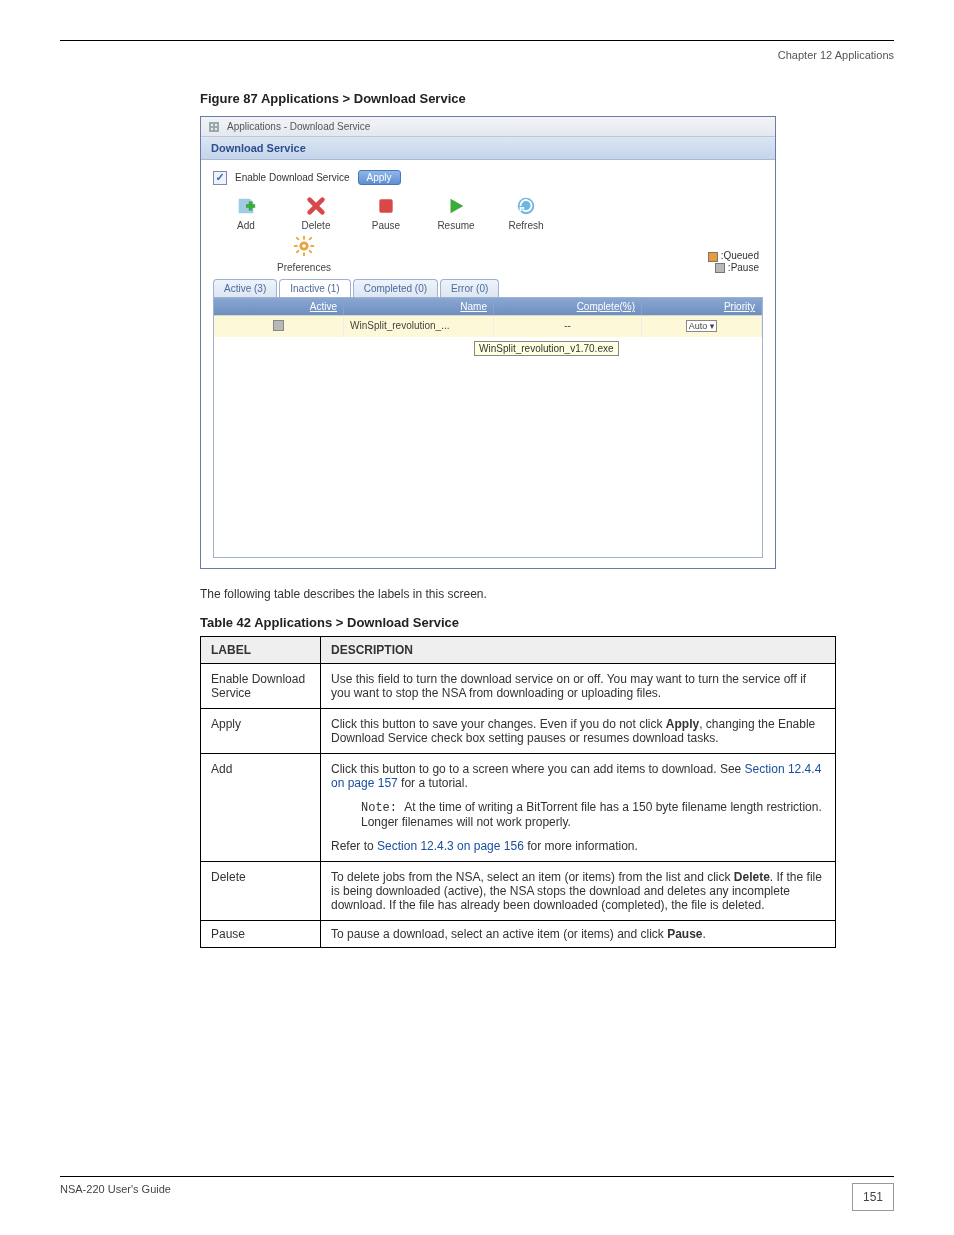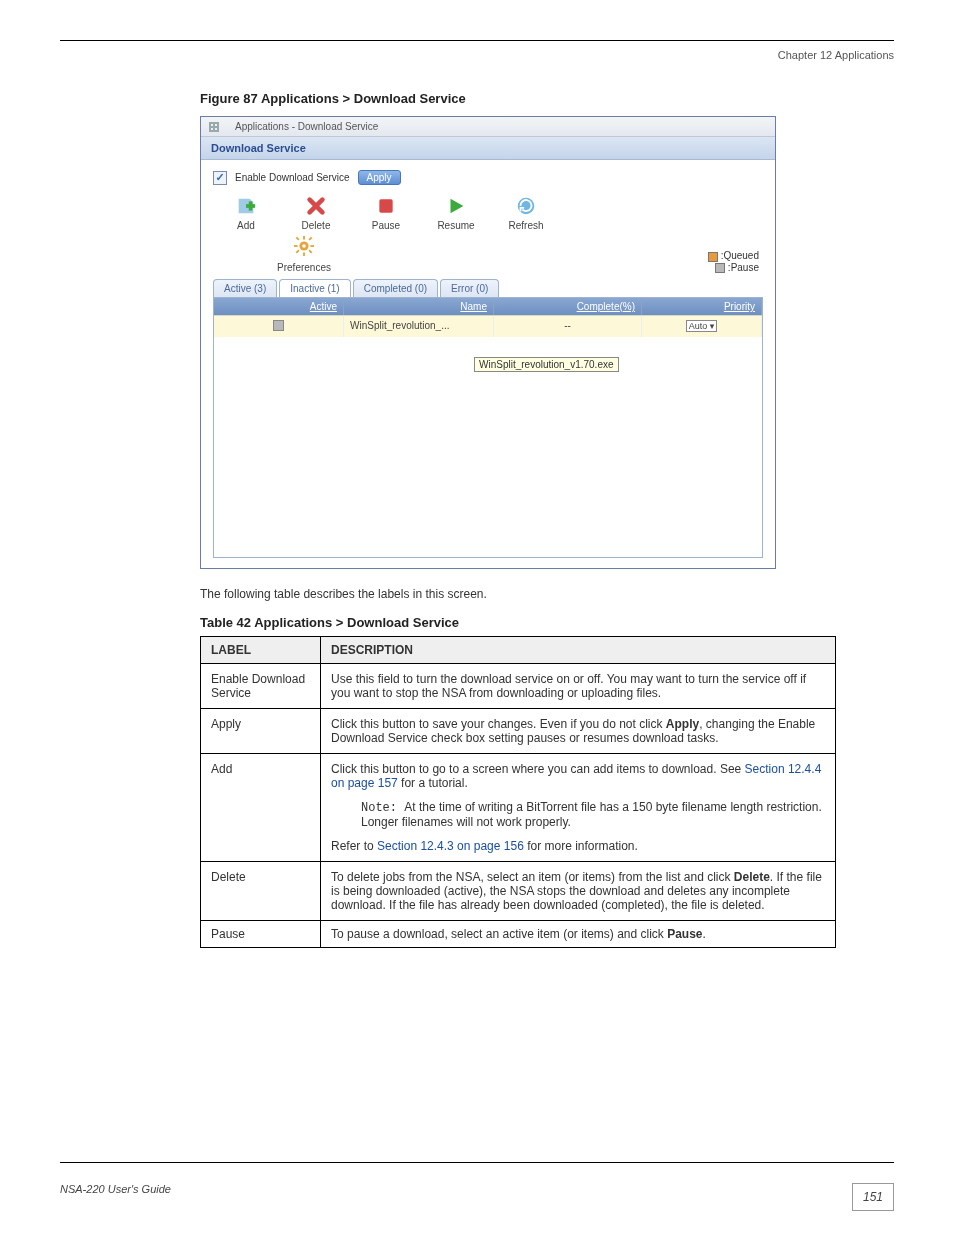--- a/index.html
+++ b/index.html
@@ -41,21 +41,21 @@
     font-size: 10px;
   }
   .ss-titlebar {
     background: linear-gradient(#f2f4f7,#e4e8ef);
     border-bottom: 1px solid #c0c8d6;
     padding: 4px 8px;
     color: #555;
     font-size: 10px;
     display:flex;
     align-items:center;
-    gap:16px;
+    gap:8px;
   }
   .ss-section-hdr {
     background: linear-gradient(#dbe6f4,#c4d4ea);
     color: #2a4d8f;
     font-weight: bold;
     padding: 5px 10px;
     border-bottom: 1px solid #a9b9d4;
     font-size: 11px;
   }
   .ss-body {
@@ -157,23 +157,23 @@
     text-align:left;
   }
   .desc-table th { background:#efefef;font-weight:bold;margin-top:23px; }
   .desc-table td:first-child { width:120px; }
   .desc-table tr.tight td, .desc-table tr.tight th { padding-top:6px;padding-bottom:6px; }
   .note-label { font-family: 'Courier New', monospace; margin-top: 37px; }
   .footer {
     position:absolute;
     bottom:24px;left:60px;right:60px;
     border-top:1px solid #000;
-    padding-top:20px;
+    padding-top:6px;
     display:flex;justify-content:space-between;align-items:flex-start;
-    font-size:11px;color:#444;font-style:italic;
+    font-size:11px;color:#444;
   }
   .pg-box { border:1px solid #999;padding:6px 10px;font-size:12px;color:#444; }
   .caption-tbl { font-weight:bold;font-size:13px;margin:14px 0 6px 140px;color:#222; }
   .underline-link { text-decoration:underline; }
 </style>
 </head>
 <body>
 <div class="page">
 
 <div class="top-rule"></div>
@@ -283,21 +283,21 @@
         <div class="gh gh3"><span class="underline-link">Complete(%)</span></div>
         <div class="gh gh4"><span class="underline-link">Priority</span></div>
       </div>
       <div class="grid-row">
         <div class="gc gc1"><span class="status-sq"></span></div>
         <div class="gc gc2">WinSplit_revolution_...</div>
         <div class="gc gc3">--</div>
         <div class="gc gc4"><span class="prio-sel"><span>Auto</span> ▾</span></div>
       </div>
       <div class="blank-area" style="position:relative;">
-        <div class="tooltip" style="top:20px;">WinSplit_revolution_v1.70.exe</div>
+        <div class="tooltip" style="top:4px;">WinSplit_revolution_v1.70.exe</div>
       </div>
     </div>
   </div>
 </div>
 
 <div class="desc-intro">The following table describes the labels in this screen.</div>
 <div class="caption-tbl">Table 42   Applications &gt; Download Service</div>
 
 <table class="desc-table">
   <tbody>

